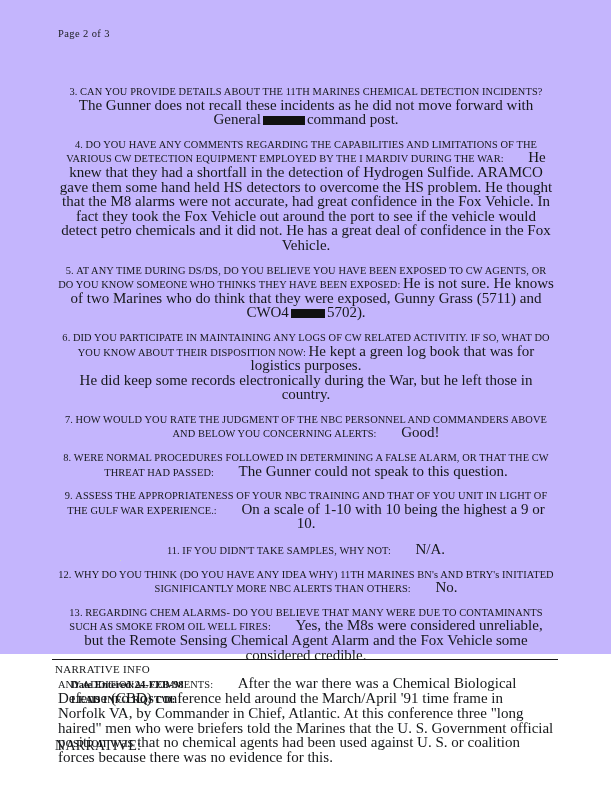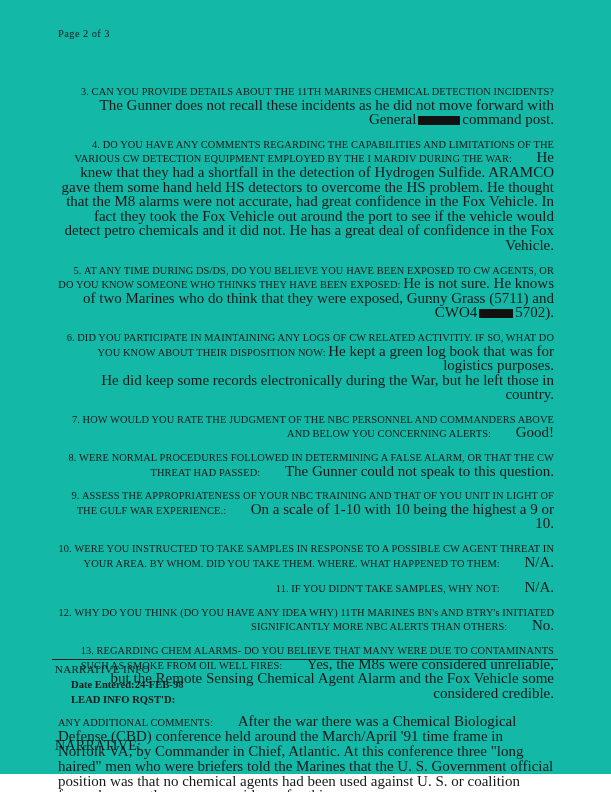--- a/index.html
+++ b/index.html
@@ -15,42 +15,42 @@
     margin: 0 auto;
     overflow: hidden;
     font-family: "Liberation Serif", serif;
     color: #16181a;
   }
   .sheet {
     position: absolute;
     left: 0;
     top: 0;
     width: 611px;
-    height: 774px;
-    background: #14b8a6;
+    height: 654px;
+    background: #c4b5fd;
   }
   .header-pagenum {
     position: absolute;
     left: 58px;
     top: 28px;
     font-size: 10.5px;
     letter-spacing: 0.4px;
     color: #1a1c1e;
   }
   .content {
     position: absolute;
     left: 58px;
     top: 86px;
     width: 496px;
   }
   .qa {
     margin-bottom: 11px;
     font-size: 10.3px;
     line-height: 12.6px;
-    text-align: right;
+    text-align: center;
   }
   .caps {
     font-size: 10.4px;
     letter-spacing: 0.1px;
   }
   .ans {
     font-size: 15px;
   }
   .indent-sp {
     display: inline-block;
@@ -155,25 +155,20 @@
         <span class="caps">WERE NORMAL PROCEDURES FOLLOWED IN DETERMINING A FALSE ALARM, OR THAT THE CW THREAT HAD PASSED:</span>
         <span class="indent-sp"></span><span class="ans">The Gunner could not speak to this question.</span>
       </div>
 
       <div class="qa">
         <span class="caps">9.</span>
         <span class="caps">ASSESS THE APPROPRIATENESS OF YOUR NBC TRAINING AND THAT OF YOU UNIT IN LIGHT OF THE GULF WAR EXPERIENCE.:</span>
         <span class="indent-sp"></span><span class="ans">On a scale of 1-10 with 10 being the highest a 9 or 10.</span>
       </div>
 
-      <div class="qa">
-        <span class="caps">10.</span>
-        <span class="caps">WERE YOU INSTRUCTED TO TAKE SAMPLES IN RESPONSE TO A POSSIBLE CW AGENT THREAT IN YOUR AREA.  BY WHOM.  DID YOU TAKE THEM.  WHERE.  WHAT HAPPENED TO THEM:</span>
-        <span class="indent-sp"></span><span class="ans">N/A.</span>
-      </div>
 
       <div class="qa">
         <span class="caps">11.</span>
         <span class="caps">IF YOU DIDN'T TAKE SAMPLES, WHY NOT:</span>
         <span class="indent-sp"></span><span class="ans">N/A.</span>
       </div>
 
       <div class="qa">
         <span class="caps">12.</span>
         <span class="caps">WHY DO YOU THINK (DO YOU HAVE ANY IDEA WHY) 11TH MARINES BN's AND BTRY's INITIATED SIGNIFICANTLY MORE NBC ALERTS THAN OTHERS:</span>

